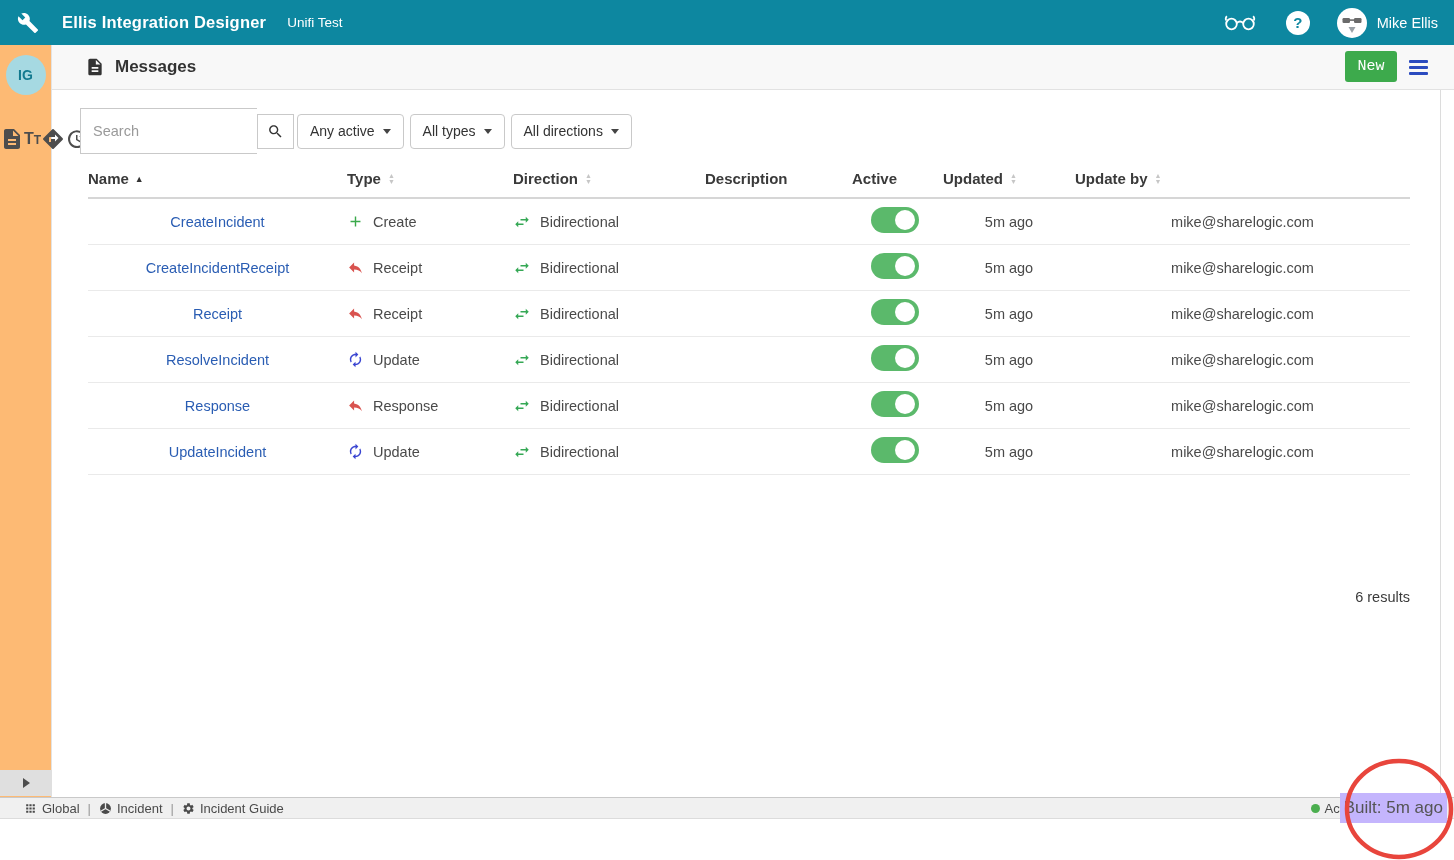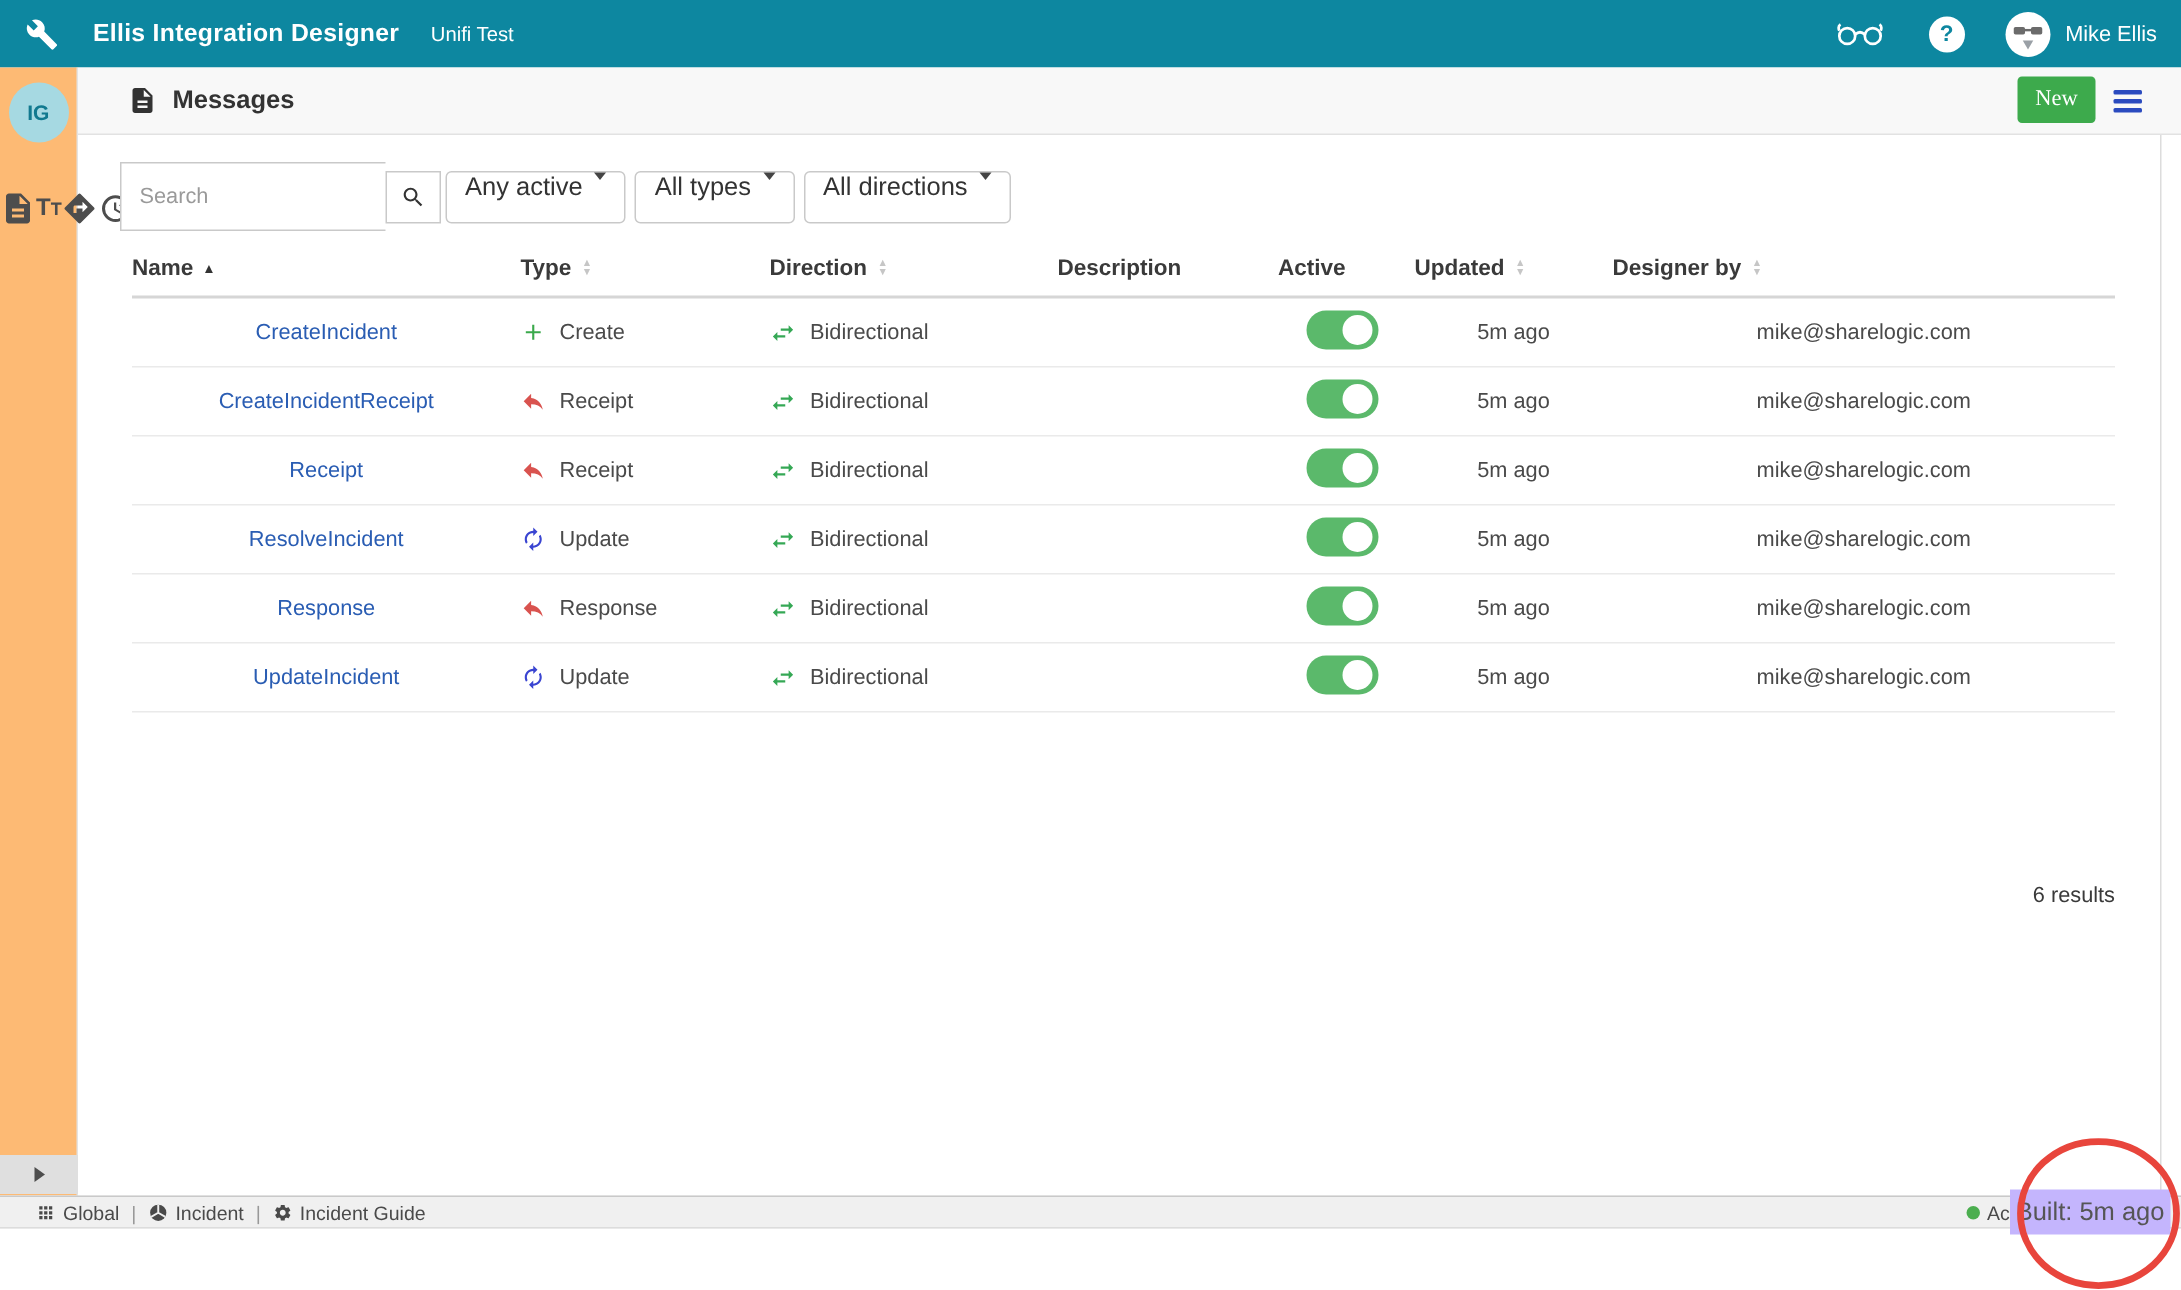--- a/index.html
+++ b/index.html
@@ -54,42 +54,42 @@
   
   .page-header {
     position:absolute; left:52px; top:45px; width:1402px; height:45px;
     background:#f8f8f8; border-bottom:1px solid #e2e2e2; display:flex; align-items:center;
   }
   .page-header .doc-icon { margin-left:33px; fill:#333; }
   .page-title { font-size:17px; font-weight:600; color:#333; margin-left:10px; }
   .new-btn {
     position:absolute; right:57px; top:6px; width:52px; height:31px;
     background:#3daa4c; color:#fff; border:none; border-radius:3px;
-    font-size:15px; font-family:Liberation Serif, serif; cursor:pointer;
+    font-size:15px; font-family:Liberation Mono, monospace; cursor:pointer;
     display:flex; align-items:center; justify-content:center;
   }
   .hamburger { position:absolute; right:26px; top:15px; width:19px; cursor:pointer; }
   .hamburger div { height:3px; background:#2b4bbf; border-radius:1px; margin-bottom:3px; }
   .hamburger div:last-child { margin-bottom:0; }
 
   
   .filters { position:absolute; left:80px; top:108px; display:flex; align-items:center; }
   .search-input {
     width:177px; height:46px; border:1px solid #c9c9c9; border-right:none;
     padding:0 12px; font-size:14.5px; font-family:inherit; color:#333; outline:none;
   }
   .search-input::placeholder { color:#9a9a9a; }
   .search-btn {
     width:37px; height:35px; border:1px solid #c9c9c9; background:#fff;
     display:flex; align-items:center; justify-content:center; cursor:pointer;
   }
   .dropdown {
     height:35px; border:1px solid #c9c9c9; border-radius:4px; background:#fff;
-    padding:0 12px; margin-left:6px; font-size:17px; color:#333;
-    display:flex; align-items:flex-start; gap:8px; cursor:pointer;
+    padding:0 12px; margin-left:6px; font-size:14px; color:#333;
+    display:flex; align-items:center; gap:8px; cursor:pointer;
   }
   .dropdown:first-of-type { margin-left:3px; }
   .caret { width:0; height:0; border-left:4px solid transparent; border-right:4px solid transparent; border-top:5px solid #444; }
 
   
   .msg-table { position:absolute; left:88px; top:160px; width:1322px; }
   .thead, .trow {
     display:grid;
     grid-template-columns:259px 166px 192px 147px 91px 132px auto;
     align-items:center;
@@ -287,21 +287,21 @@
       <span>Active</span>
     </div>
     <div class="th">
       <span>Updated</span>
       <span class="sort-both">
           <span>▲</span>
           <span>▼</span>
         </span>
     </div>
     <div class="th">
-      <span>Designer by</span>
+      <span>Update by</span>
       <span class="sort-both">
           <span>▲</span>
           <span>▼</span>
         </span>
     </div>
   </div>
   <div>
       <div class="trow">
     <div class="td-name"><a>CreateIncident</a></div>
     <div class="td-type">

